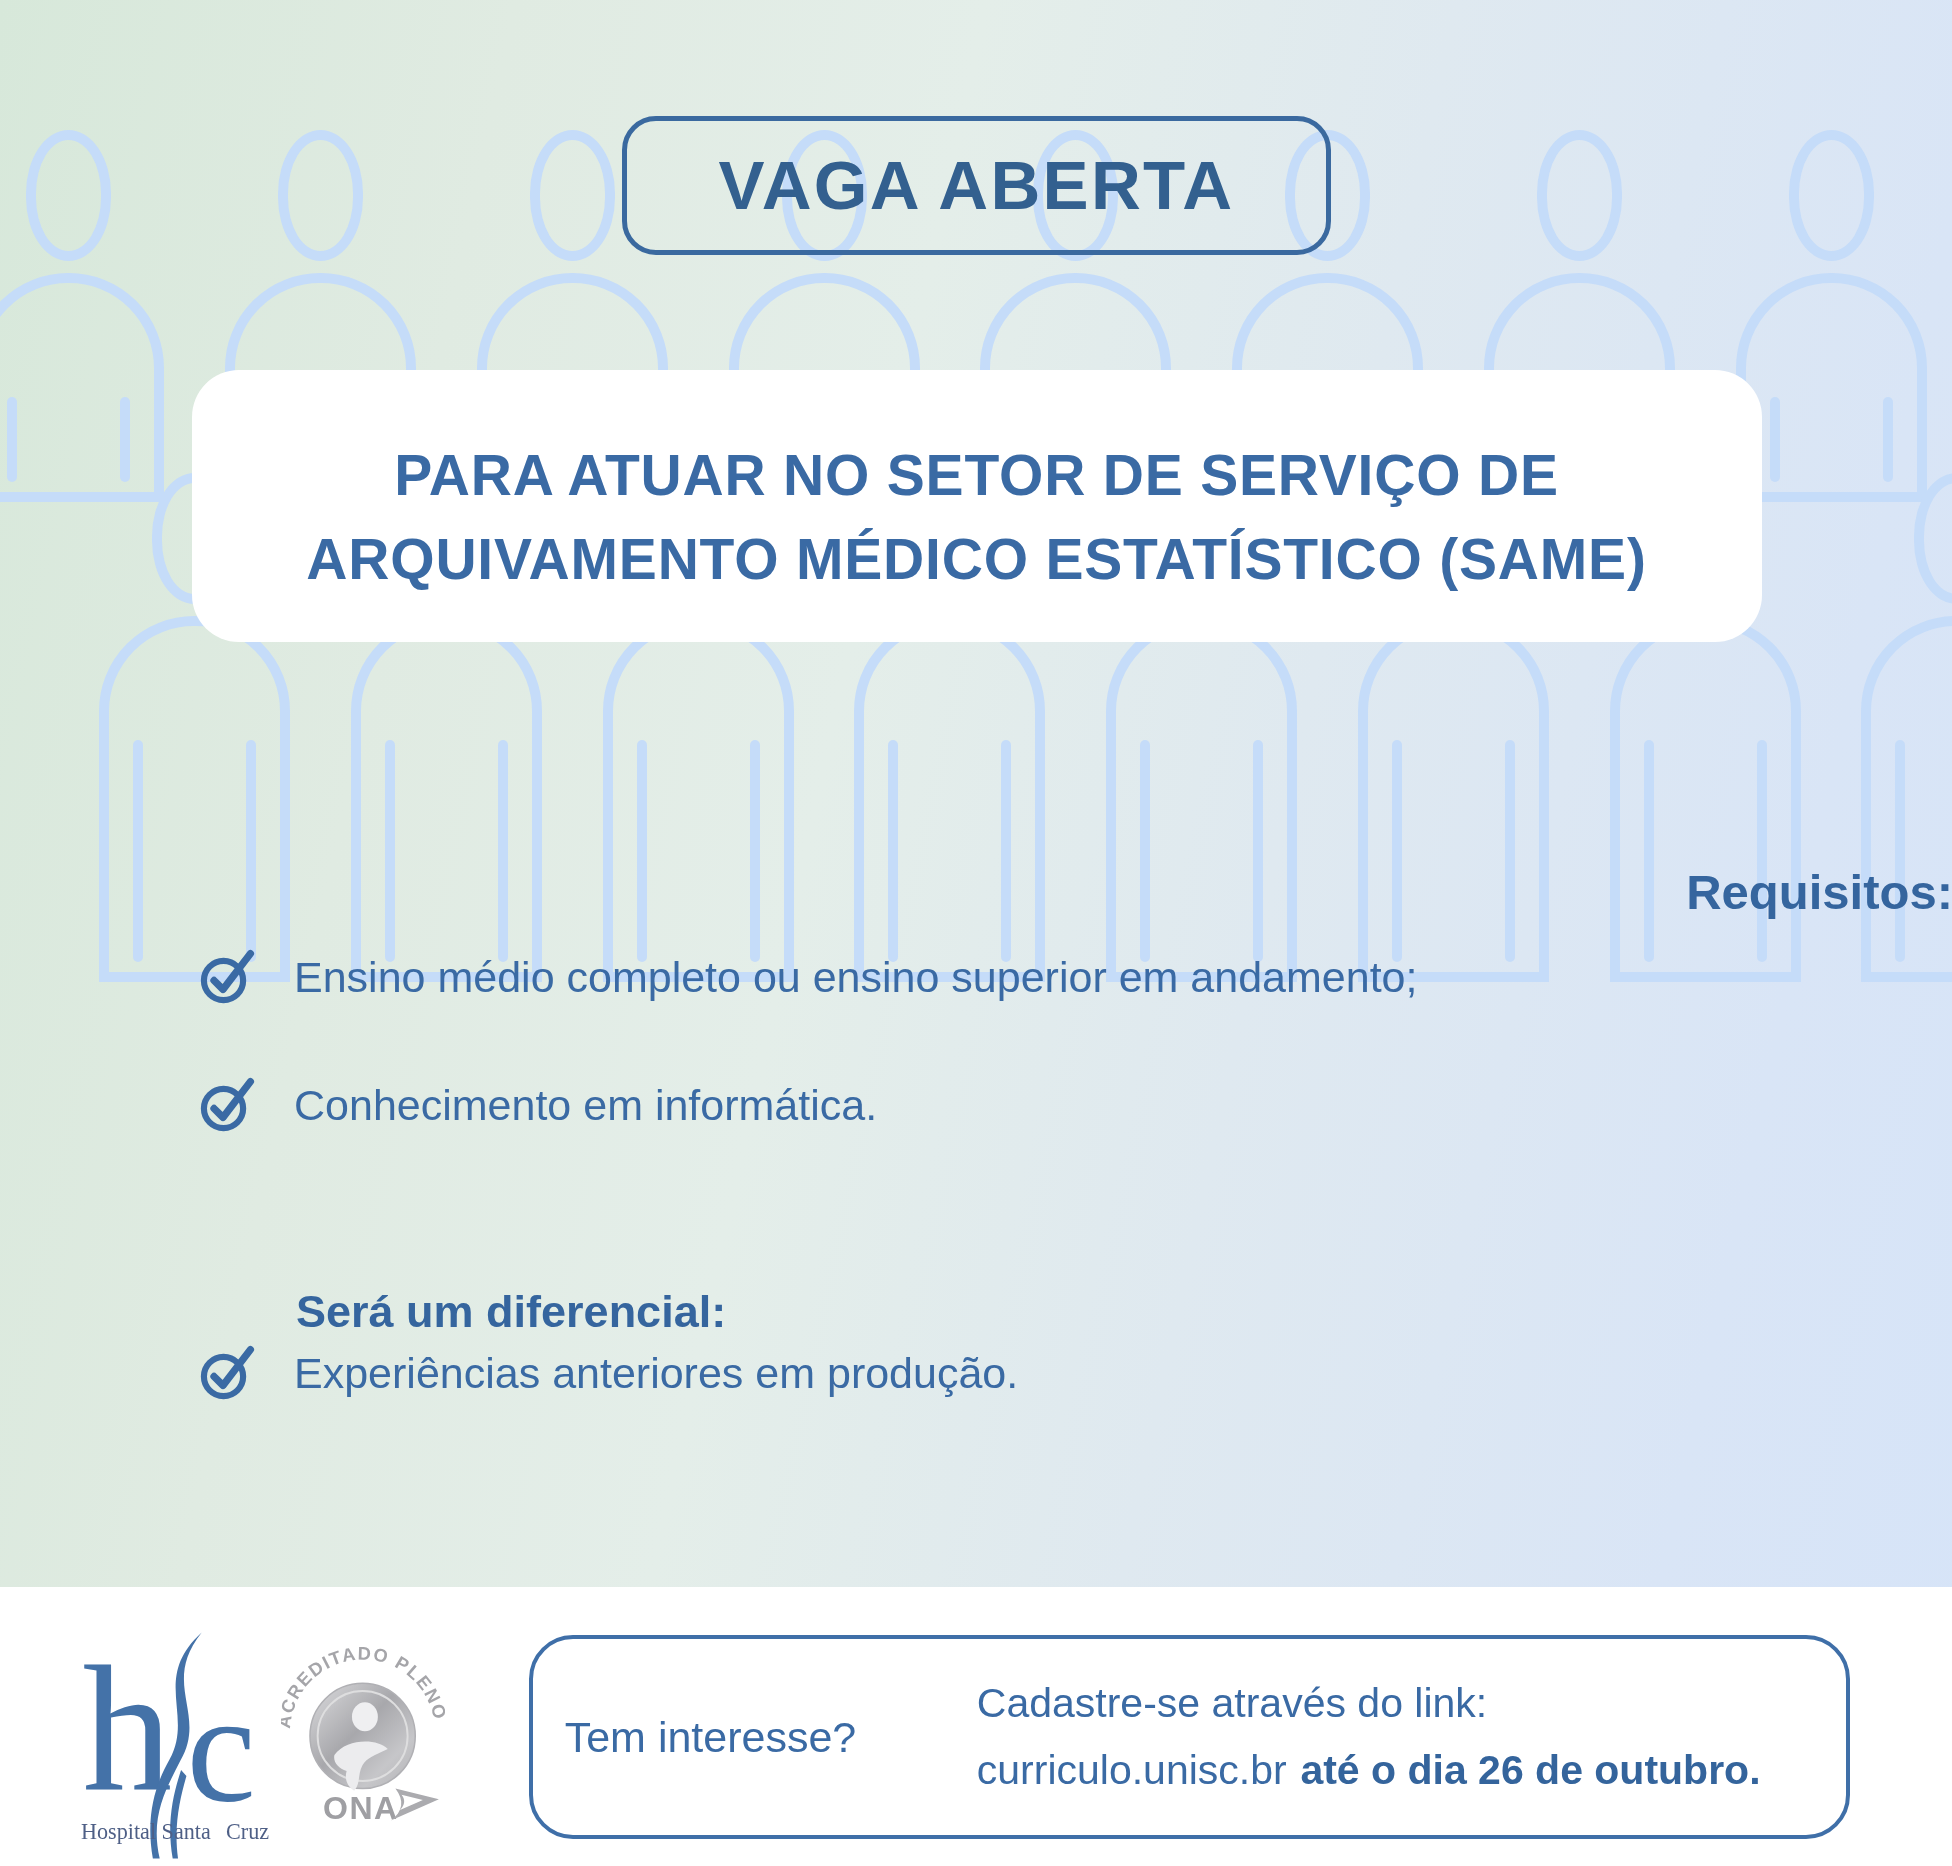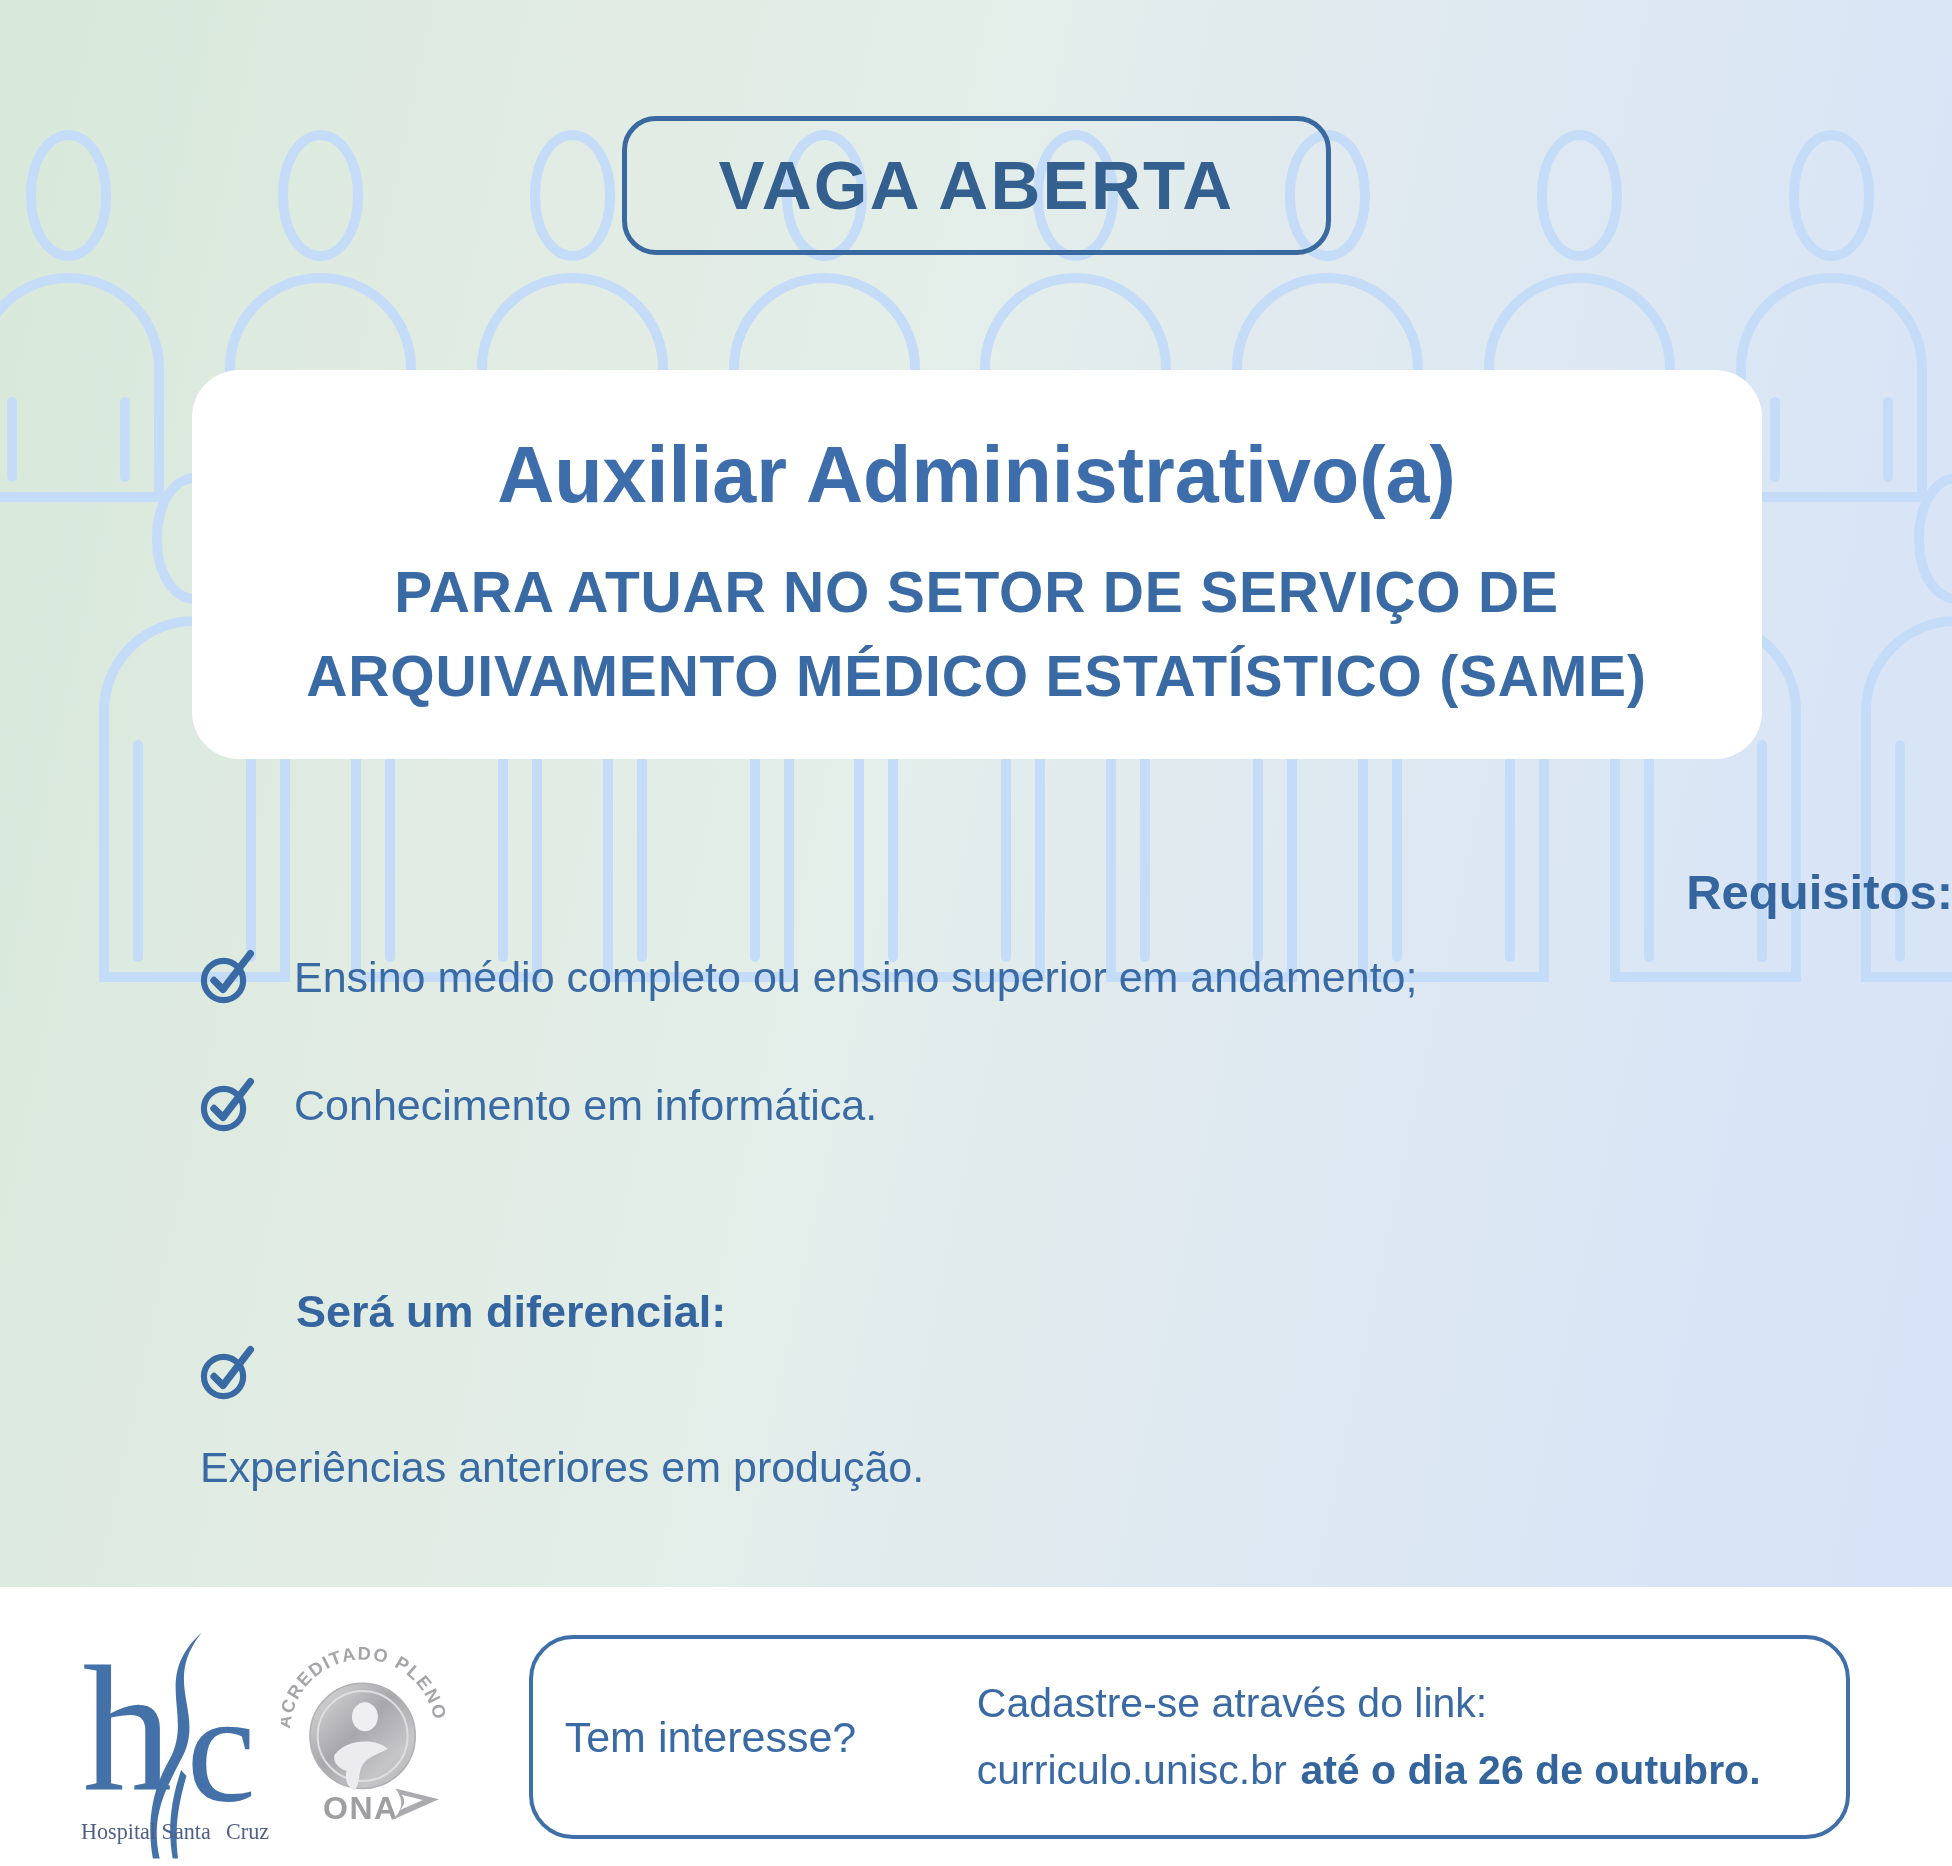--- a/index.html
+++ b/index.html
@@ -42,21 +42,21 @@
   }
   .check-row{position:absolute;left:200px;right:114px;display:flex;align-items:flex-start;gap:38px;z-index:2;}
   .check-row .txt{color:#3a6aa4;font-size:43px;line-height:1.3;padding-top:1.5px;text-align:left;}
   .check-icon{flex:0 0 auto;width:56px;height:56px;}
   #row-1{top:948px;}
   #row-2{top:1076px;}
   #diff-heading{
     position:absolute;top:1286px;left:296px;z-index:2;
     color:#35659e;font-size:45px;font-weight:bold;
   }
-  #row-3{top:1344px;flex-direction:column;}
+  #row-3{top:1344px;}
   
   #footer{position:absolute;left:0;bottom:0;width:1953px;height:280px;background:#ffffff;z-index:4;}
   #hsc-logo{position:absolute;left:81px;top:44px;}
   #ona-seal{position:absolute;left:281px;top:52px;}
   #cta-box{
     position:absolute;left:529px;top:48px;width:1321px;height:204px;box-sizing:border-box;
     border:4.6px solid #3f6fa8;border-radius:44px;display:flex;align-items:center;
   }
   #cta-left{flex:0 0 355px;display:flex;align-items:center;justify-content:center;
     color:#3a6aa4;font-size:43px;}
@@ -138,21 +138,20 @@
       </div>
     </div>
 
   <div id="badge-wrap">
     <div id="badge">
       <span>VAGA ABERTA</span>
     </div>
   </div>
 
   <div id="card">
-    <div id="card-title">Auxiliar Administrativo(a)</div>
     <p class="card-sub">PARA ATUAR NO SETOR DE SERVIÇO DE</p>
     <p class="card-sub">ARQUIVAMENTO MÉDICO ESTATÍSTICO (SAME)</p>
   </div>
 
   <div id="req-heading">Requisitos:</div>
 
   <div class="check-row" id="row-1">
     <svg class="check-icon" viewBox="0 0 100 100" aria-hidden="true">
       <circle cx="42" cy="58" r="35" fill="none" stroke="#3a6aa4" stroke-width="11"></circle>
       <path d="M25 58 L41 74 L90 10" fill="none" stroke="#3a6aa4" stroke-width="13" stroke-linecap="round" stroke-linejoin="round"></path>

